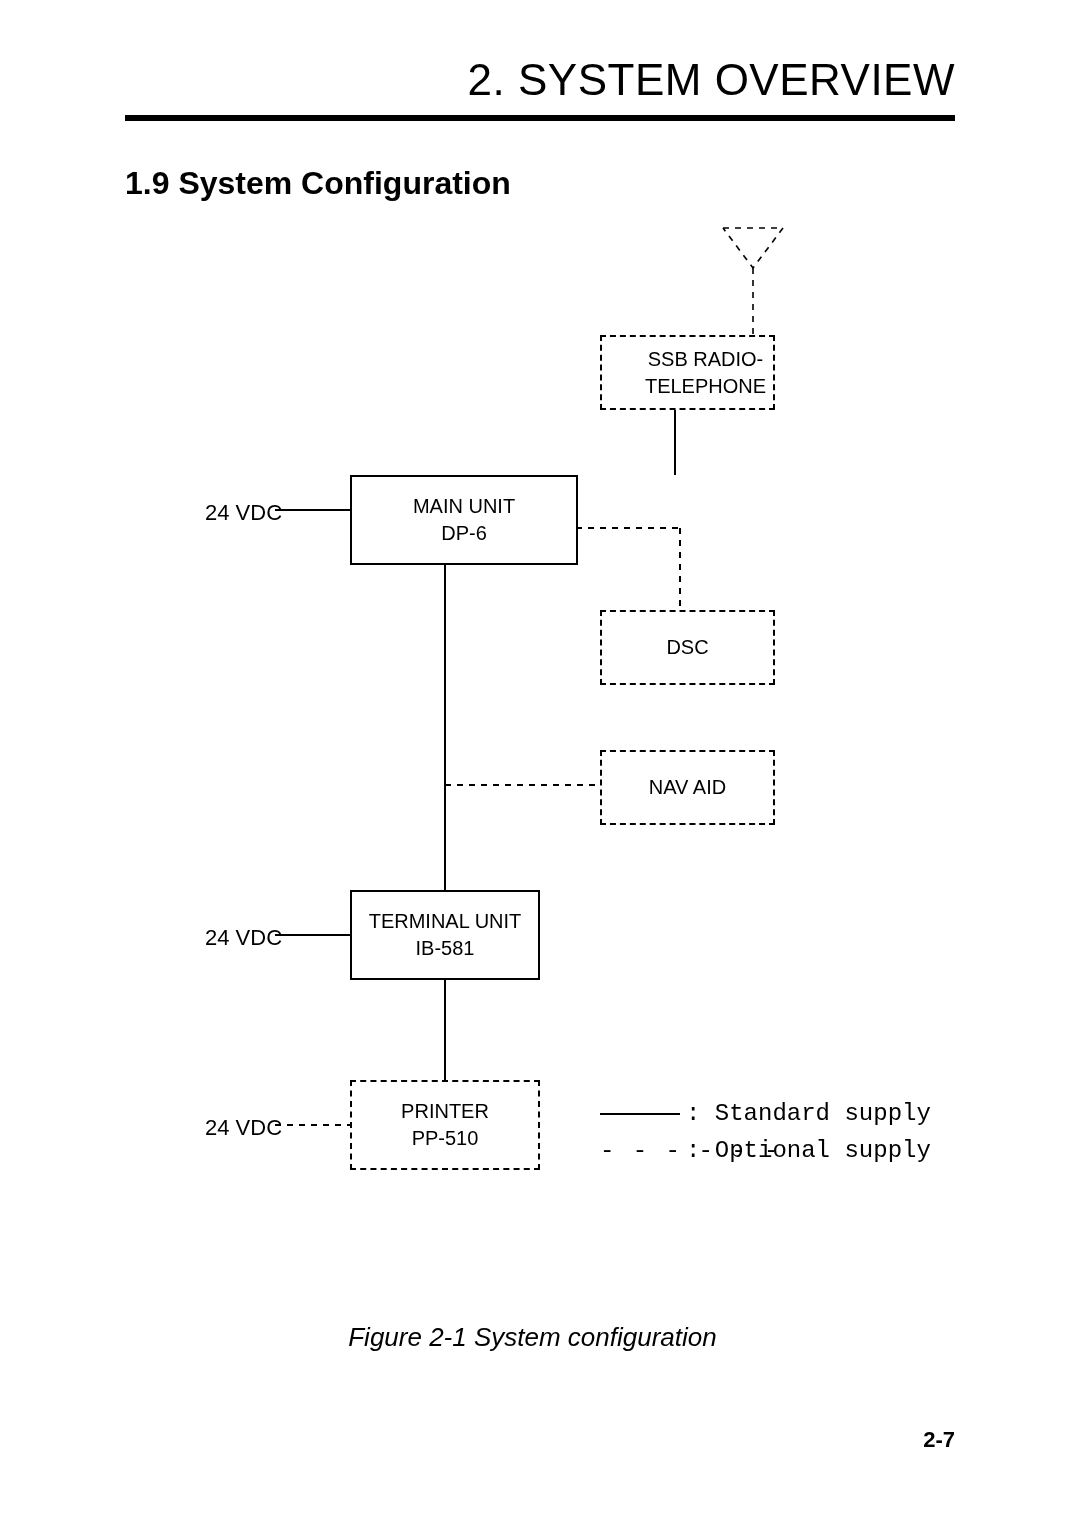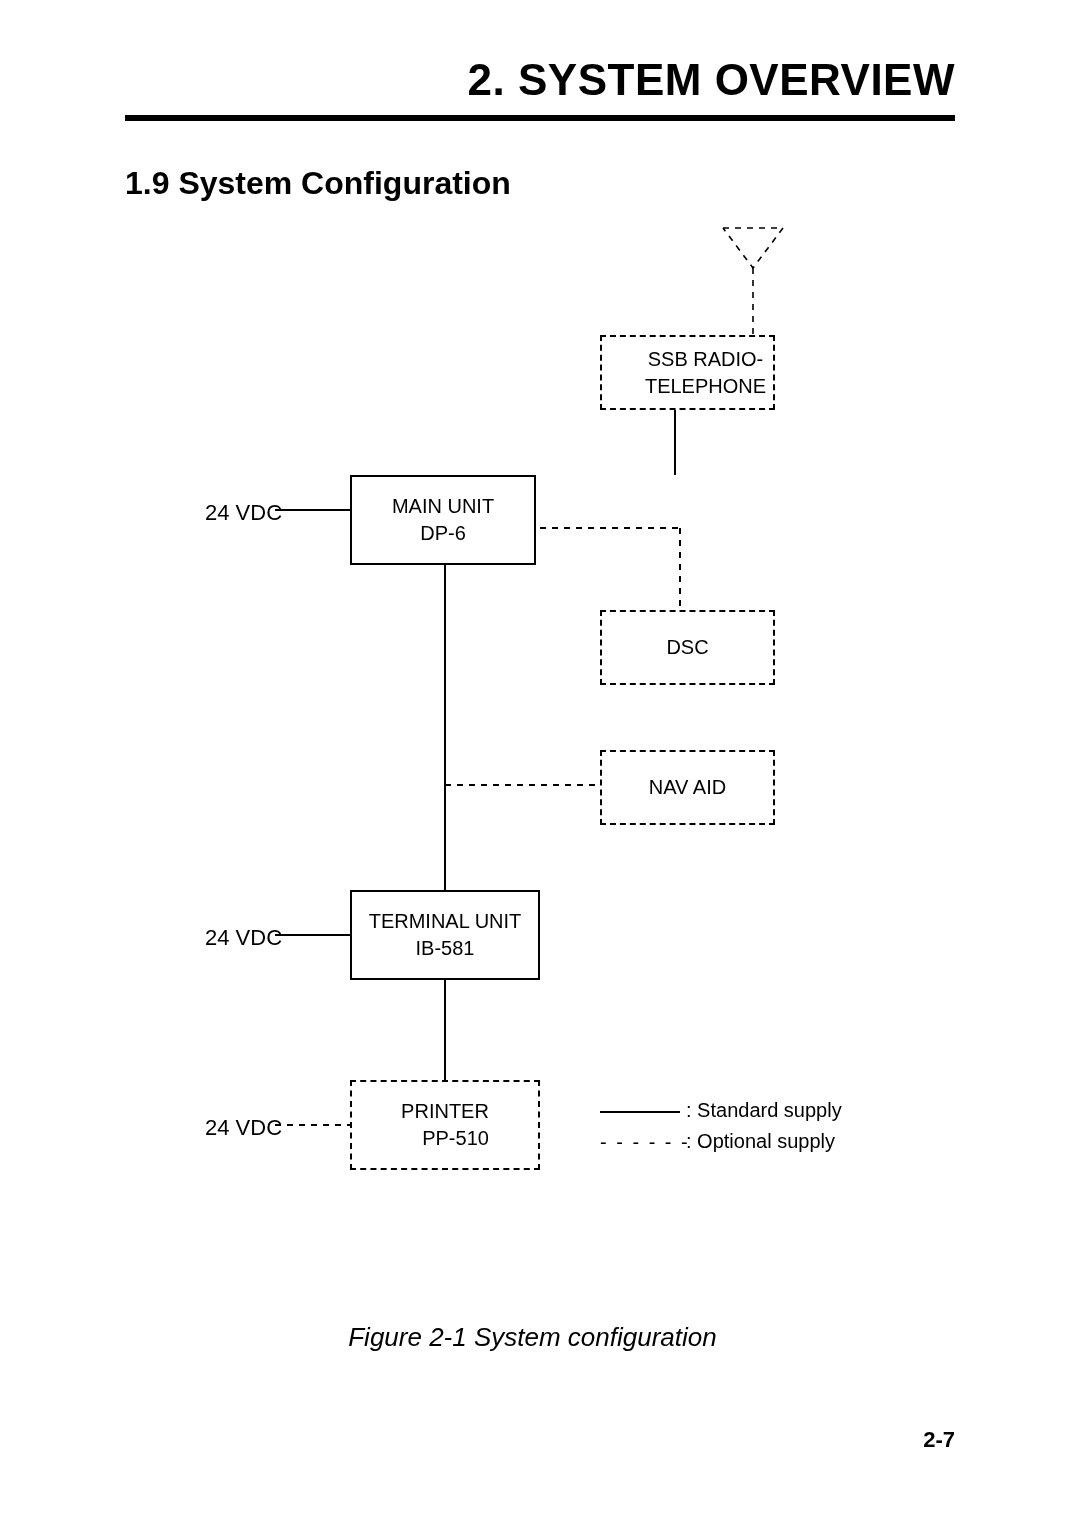--- a/index.html
+++ b/index.html
@@ -14,21 +14,21 @@
   .page {
     position: relative;
     width: 1080px;
     height: 1528px;
   }
   .title {
     position: absolute;
     right: 125px;
     top: 55px;
     font-size: 44px;
-    font-weight: bold;
+    font-weight: normal;
     letter-spacing: 0.5px;
     text-align: right;
   }
   .title-rule {
     position: absolute;
     left: 125px;
     right: 125px;
     top: 115px;
     border-top: 6px solid #000;
   }
@@ -78,23 +78,24 @@
   }
   .page-num {
     position: absolute;
     right: 125px;
     bottom: 75px;
     font-weight: bold;
     font-size: 22px;
   }
   .legend {
     position: absolute;
-    font-size: 20px;
+    font-size: 24px;
     line-height: 1.55;
     white-space: nowrap;
+    font-family: Liberation Mono, monospace;
   }
   .legend .rule-solid {
     display: inline-block;
     width: 80px;
     border-bottom: 2px solid #000;
     vertical-align: middle;
     margin-right: 6px;
   }
   .legend .rule-dashed {
     display: inline-block;
@@ -138,40 +139,40 @@
       <line x1="320" y1="770" x2="320" y2="870" stroke="#000" stroke-width="2"></line>
 
       <line x1="150" y1="915" x2="225" y2="915" stroke="#000" stroke-width="2" stroke-dasharray="6 6"></line>
     </svg>
 
     <div class="box dashed" style="left:475px; top:125px; width:175px; height:75px;">
       <span style="white-space:pre-line;margin-left:36px;">SSB RADIO-
 TELEPHONE</span>
     </div>
 
-    <div class="box solid" style="left:225px; top:265px; width:186px; height:90px;">
+    <div class="box solid" style="left:225px; top:265px; width:228px; height:90px;">
       <span style="white-space:pre-line;">MAIN UNIT
 DP-6</span>
     </div>
 
     <div class="box dashed" style="left:475px; top:540px; width:175px; height:75px;">
       <span>NAV AID</span>
     </div>
 
     <div class="box dashed" style="left:475px; top:400px; width:175px; height:75px;">
       <span>DSC</span>
     </div>
 
     <div class="box solid" style="left:225px; top:680px; width:190px; height:90px;">
       <span style="white-space:pre-line;">TERMINAL UNIT
 IB-581</span>
     </div>
 
     <div class="box dashed" style="left:225px; top:870px; width:190px; height:90px;">
-      <span style="white-space:pre-line;text-align:right;">PRINTER
+      <span style="white-space:pre-line;">PRINTER
 PP-510</span>
     </div>
 
     <div class="label24" style="left:80px; top:290px;">24 VDC</div>
     <div class="label24" style="left:80px; top:715px;">24 VDC</div>
     <div class="label24" style="left:80px; top:905px;">24 VDC</div>
 
     <div class="legend" style="left:475px; top:885px;">
       <div>
         <span class="rule-solid"></span><span>: Standard supply</span>

